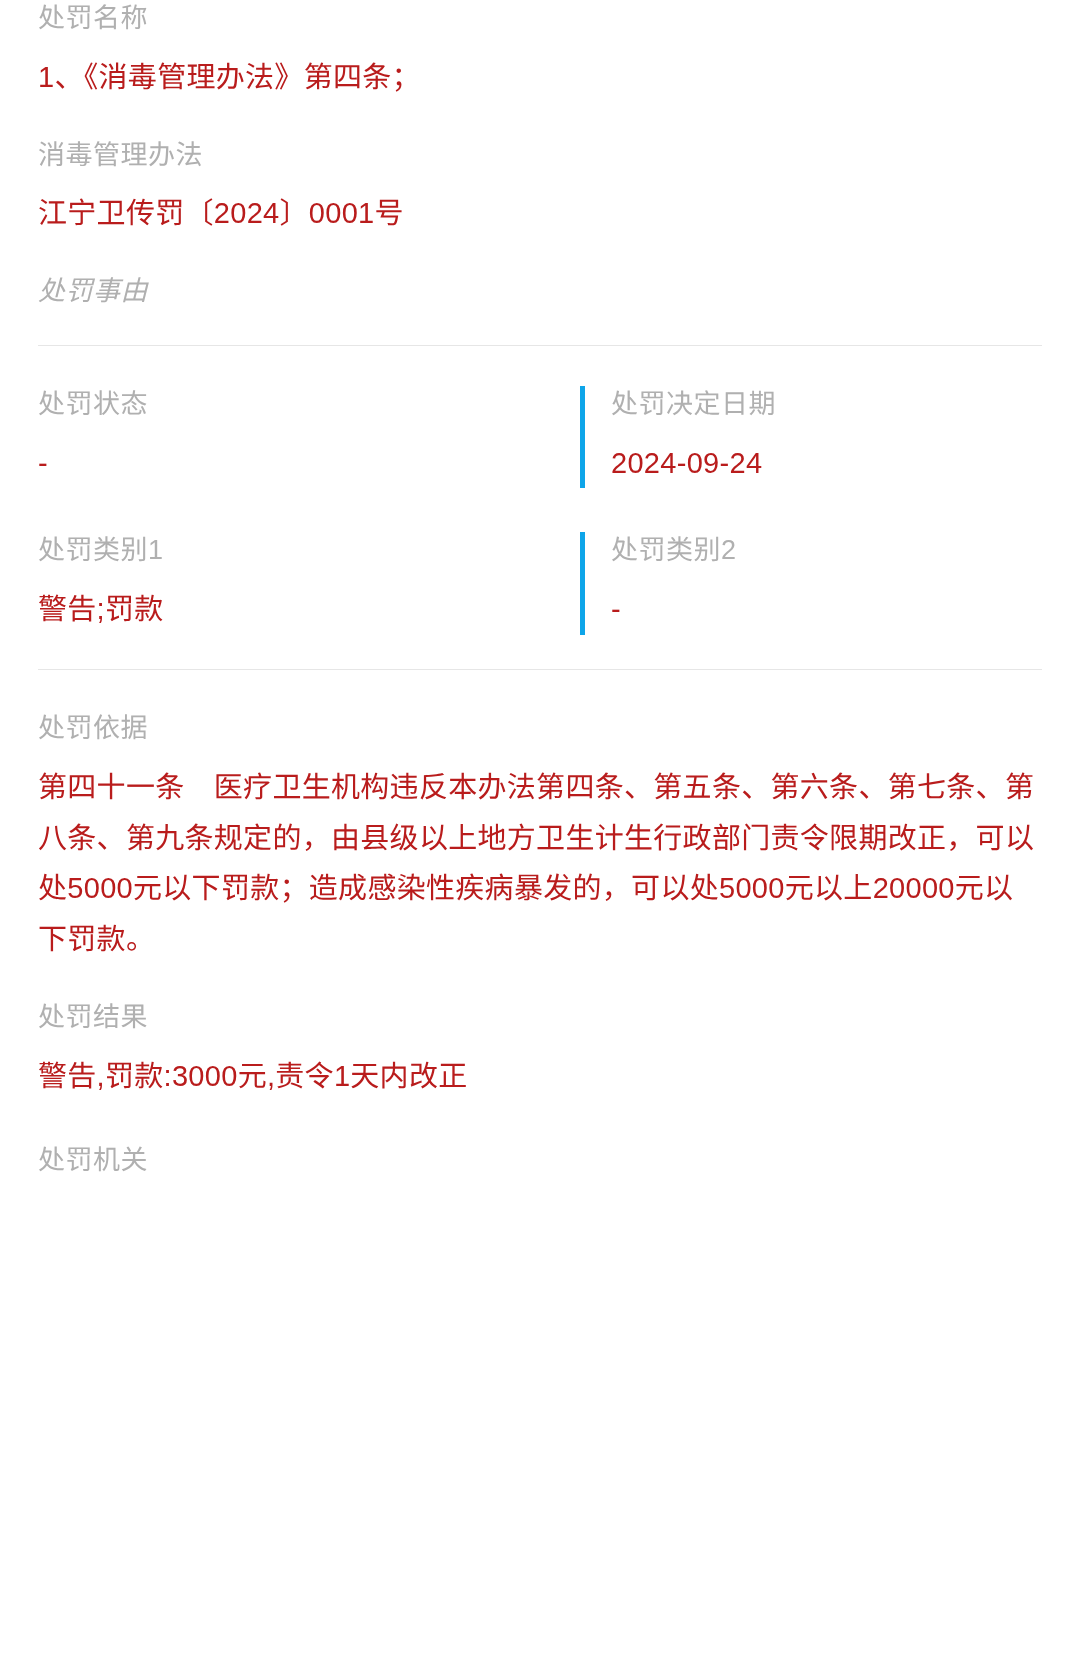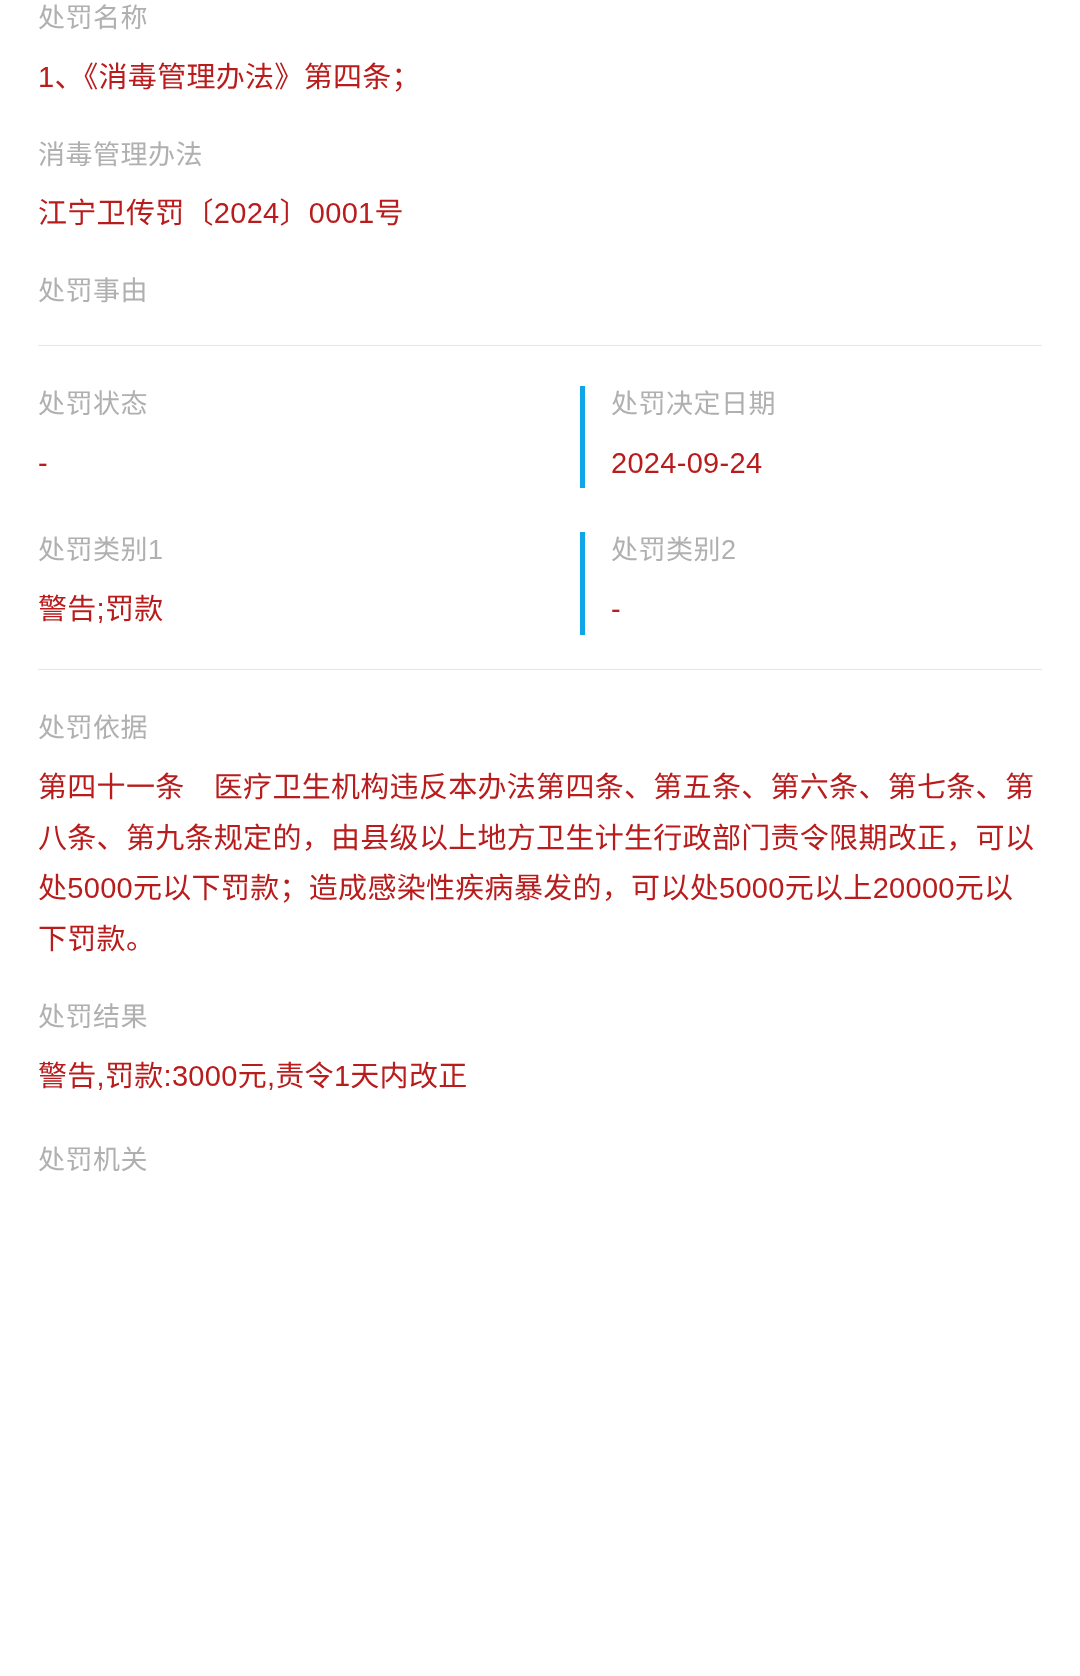--- a/index.html
+++ b/index.html
@@ -55,20 +55,21 @@
     border-left: 5px solid #0ea5e9;
   }
   .col .field {
     margin-bottom: 0;
   }
   .row-gap {
     height: 44px;
   }
   .tight {
     margin-bottom: 30px;
+    font-style: italic;
   }
   .last {
     margin-bottom: 0;
     padding-bottom: 24px;
     margin-top: 41px;
   }
 </style>
 </head>
 <body>
 

